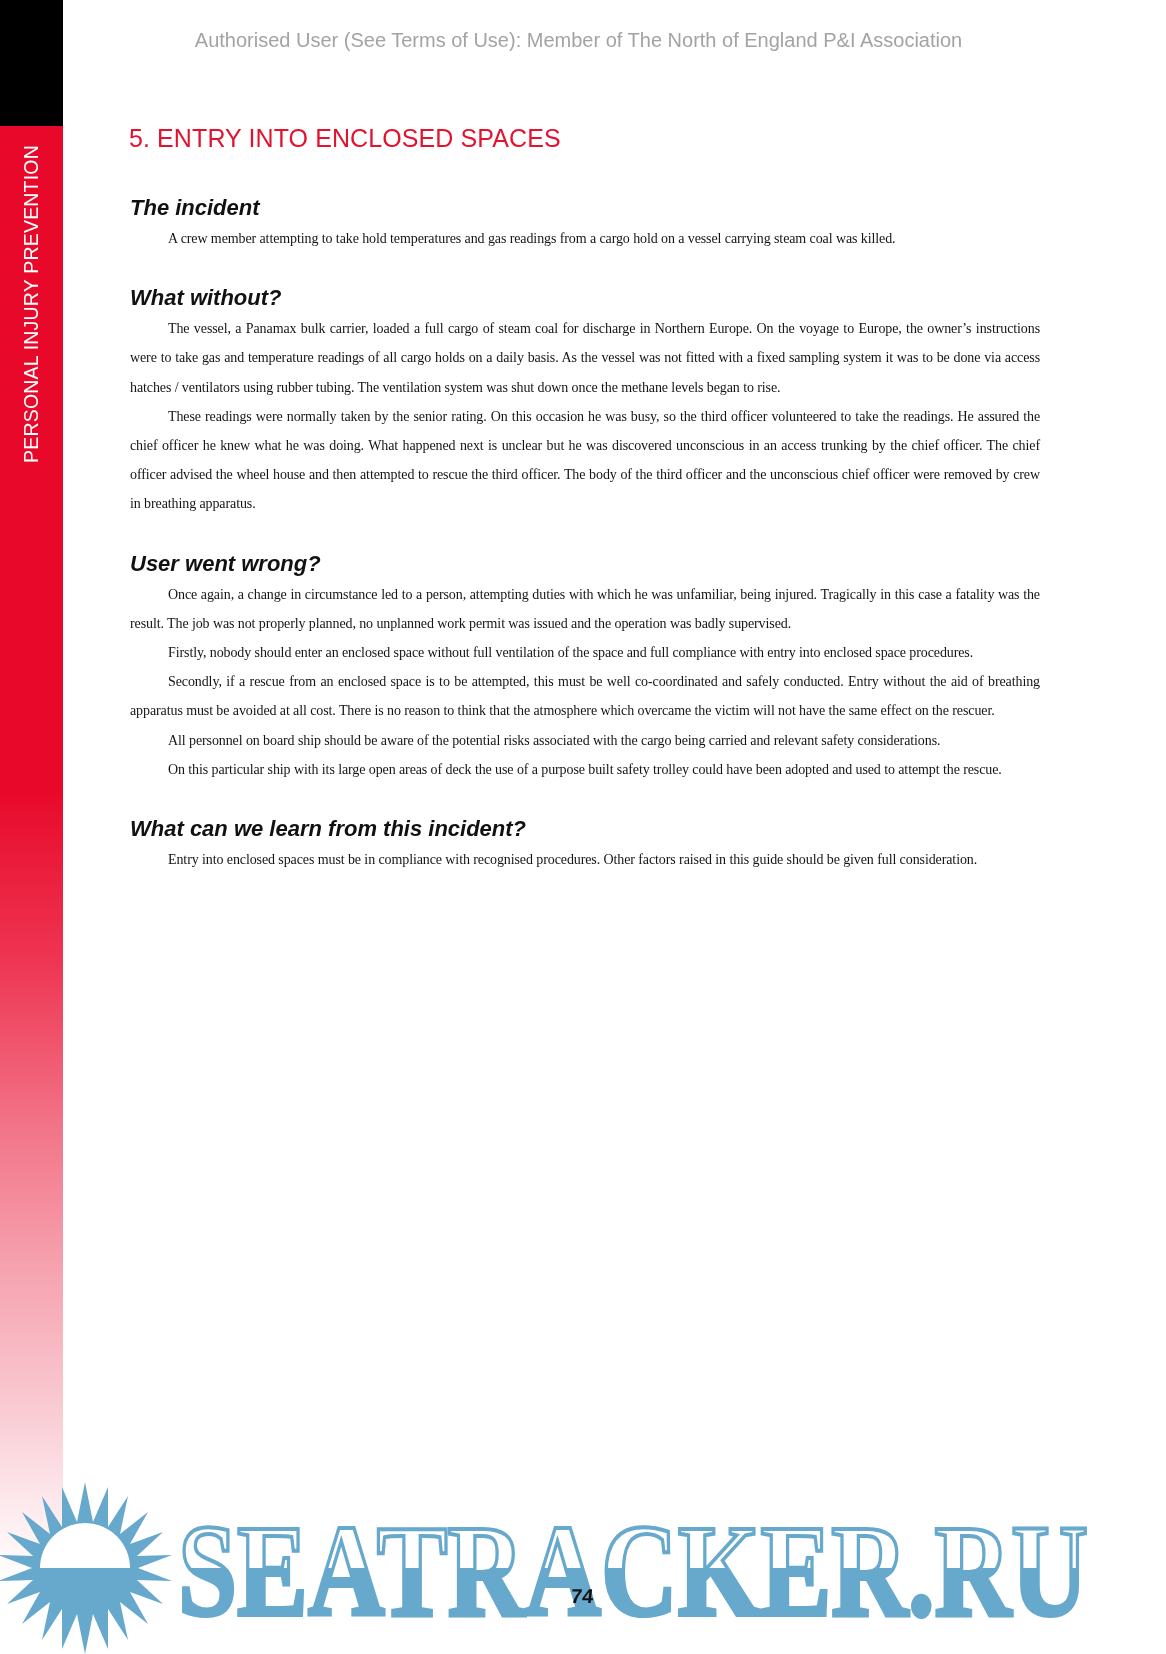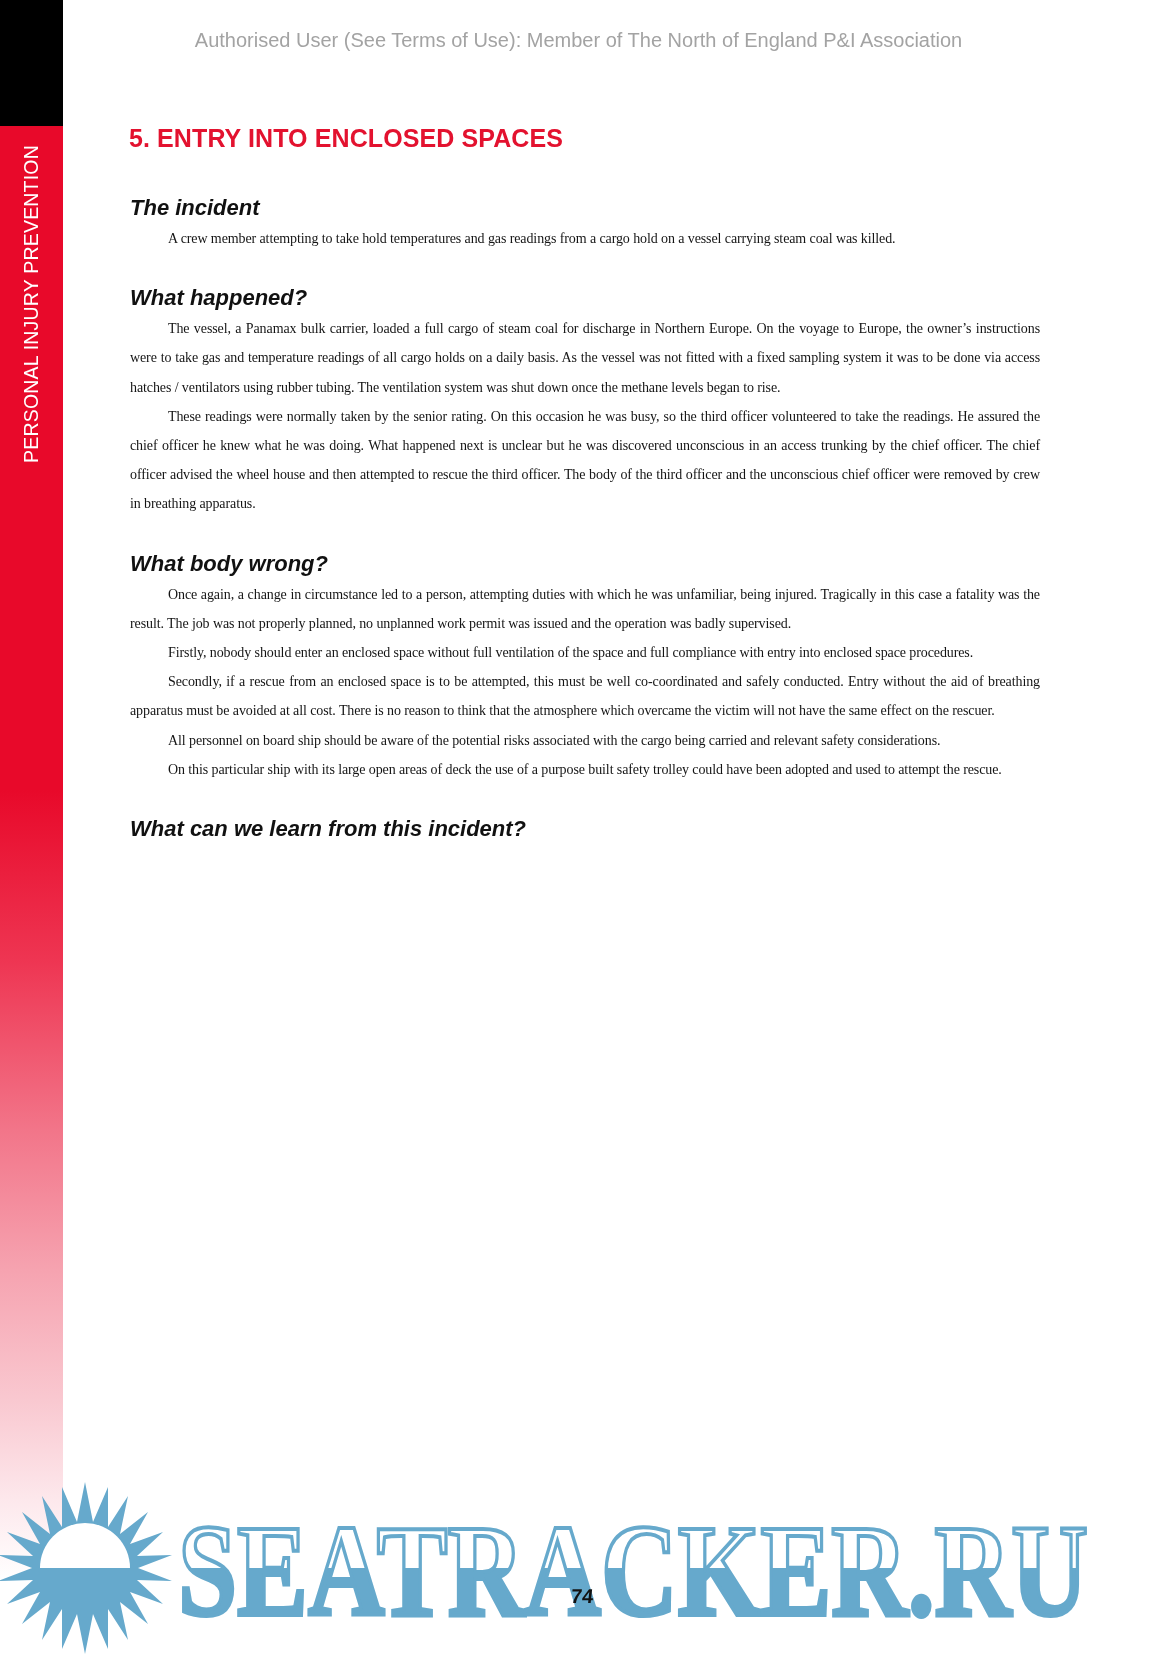--- a/index.html
+++ b/index.html
@@ -30,21 +30,21 @@
     position: absolute; top: 29px; left: 63px; right: 0;
     text-align: center;
     font-family: "Liberation Sans", sans-serif;
     font-size: 20px; color: #a3a3a3;
     padding-left: 0px;
   }
   .header-note span { position: relative; left: -36px; }
   .page-title {
     position: absolute; left: 129px; top: 124px;
     font-family: "Liberation Sans", sans-serif;
-    font-weight: bold; font-size: 25px; color: #e3122f;
+    font-weight: normal; font-size: 25px; color: #e3122f;
     margin: 0; letter-spacing: 0.1px; text-align: center;
   }
   .content {
     position: absolute; left: 130px; top: 192px; width: 910px;
   }
   .section { margin: 0 0 29px 0; }
   .section-heading {
     margin: 0; font-weight: bold; font-style: italic;
     font-family: Liberation Sans, sans-serif;
     font-size: 22px; line-height: 32px; color: #111;
@@ -77,34 +77,35 @@
 </div>
 
 <h1 class="page-title">5. ENTRY INTO ENCLOSED SPACES</h1>
 
 <div class="content">
   <div class="section">
     <h2 class="section-heading">The incident</h2>
     <p class="para">A crew member attempting to take hold temperatures and gas readings from a cargo hold on a vessel carrying steam coal was killed.</p>
   </div>
   <div class="section">
-    <h2 class="section-heading">What happened?</h2>
+    <h2 class="section-heading">What without?</h2>
     <p class="para">The vessel, a Panamax bulk carrier, loaded a full cargo of steam coal for discharge in Northern Europe. On the voyage to Europe, the owner’s instructions were to take gas and temperature readings of all cargo holds on a daily basis. As the vessel was not fitted with a fixed sampling system it was to be done via access hatches / ventilators using rubber tubing. The ventilation system was shut down once the methane levels began to rise.</p>
     <p class="para">These readings were normally taken by the senior rating. On this occasion he was busy, so the third officer volunteered to take the readings. He assured the chief officer he knew what he was doing. What happened next is unclear but he was discovered unconscious in an access trunking by the chief officer. The chief officer advised the wheel house and then attempted to rescue the third officer. The body of the third officer and the unconscious chief officer were removed by crew in breathing apparatus.</p>
   </div>
   <div class="section">
-    <h2 class="section-heading">What body wrong?</h2>
+    <h2 class="section-heading">User went wrong?</h2>
     <p class="para">Once again, a change in circumstance led to a person, attempting duties with which he was unfamiliar, being injured. Tragically in this case a fatality was the result. The job was not properly planned, no unplanned work permit was issued and the operation was badly supervised.</p>
     <p class="para">Firstly, nobody should enter an enclosed space without full ventilation of the space and full compliance with entry into enclosed space procedures.</p>
     <p class="para">Secondly, if a rescue from an enclosed space is to be attempted, this must be well co-coordinated and safely conducted. Entry without the aid of breathing apparatus must be avoided at all cost. There is no reason to think that the atmosphere which overcame the victim will not have the same effect on the rescuer.</p>
     <p class="para">All personnel on board ship should be aware of the potential risks associated with the cargo being carried and relevant safety considerations.</p>
     <p class="para">On this particular ship with its large open areas of deck the use of a purpose built safety trolley could have been adopted and used to attempt the rescue.</p>
   </div>
   <div class="section">
     <h2 class="section-heading">What can we learn from this incident?</h2>
+    <p class="para">Entry into enclosed spaces must be in compliance with recognised procedures. Other factors raised in this guide should be given full consideration.</p>
   </div>
 </div>
 
 <div class="page-number">74</div>
 
 <svg class="watermark" viewBox="0 0 1166 172" width="1166" height="172">
   <defs>
     <clipPath id="bottomHalf">
         <rect x="0" y="86" width="1166" height="120"></rect>
       </clipPath>

